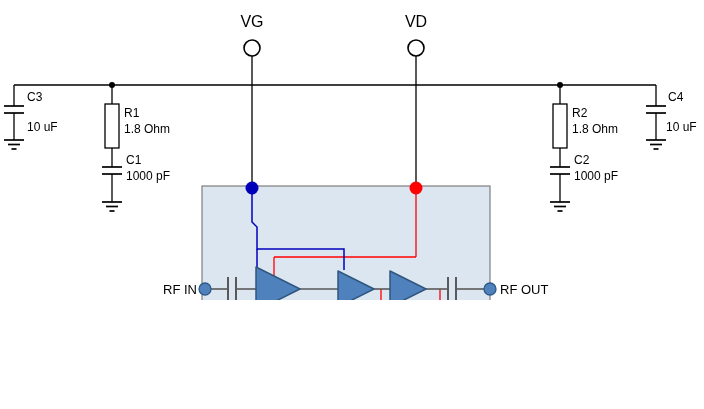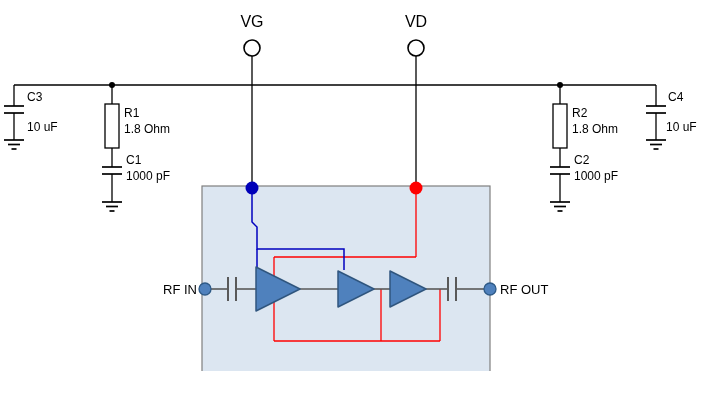--- a/index.html
+++ b/index.html
@@ -1,19 +1,19 @@
 <!DOCTYPE html>
 <html style="--color-background: #ffffff; --color-text: #000000; --color-wire_black: #000000; --color-wire_gray: #595959; --color-wire_blue: #0000bf; --color-wire_red: #ff0000; --color-vg_pin_dot: #0000b8; --color-vd_pin_dot: #ff0000; --color-rf_port_dot: #4f81bd; --color-rf_port_dot_border: #2e5a87; --color-amp_fill: #4f81bd; --color-amp_border: #30567f; --color-box_fill: #dce6f1; --color-box_border: #7f7f7f;"><head>
 <meta charset="utf-8">
 <style>
   html, body { margin: 0; padding: 0; }
   body { background: #fff; }
   .canvas {
     width: 704px;
-    height: 371px;
+    height: 300px;
     position: relative;
     background: var(--color-background, #fff);
     font-family: "Liberation Sans", sans-serif;
     overflow: hidden;
   }
   svg { display: block; }
   text {
     font-family: "Liberation Sans", sans-serif;
     fill: var(--color-text, #000);
   }

